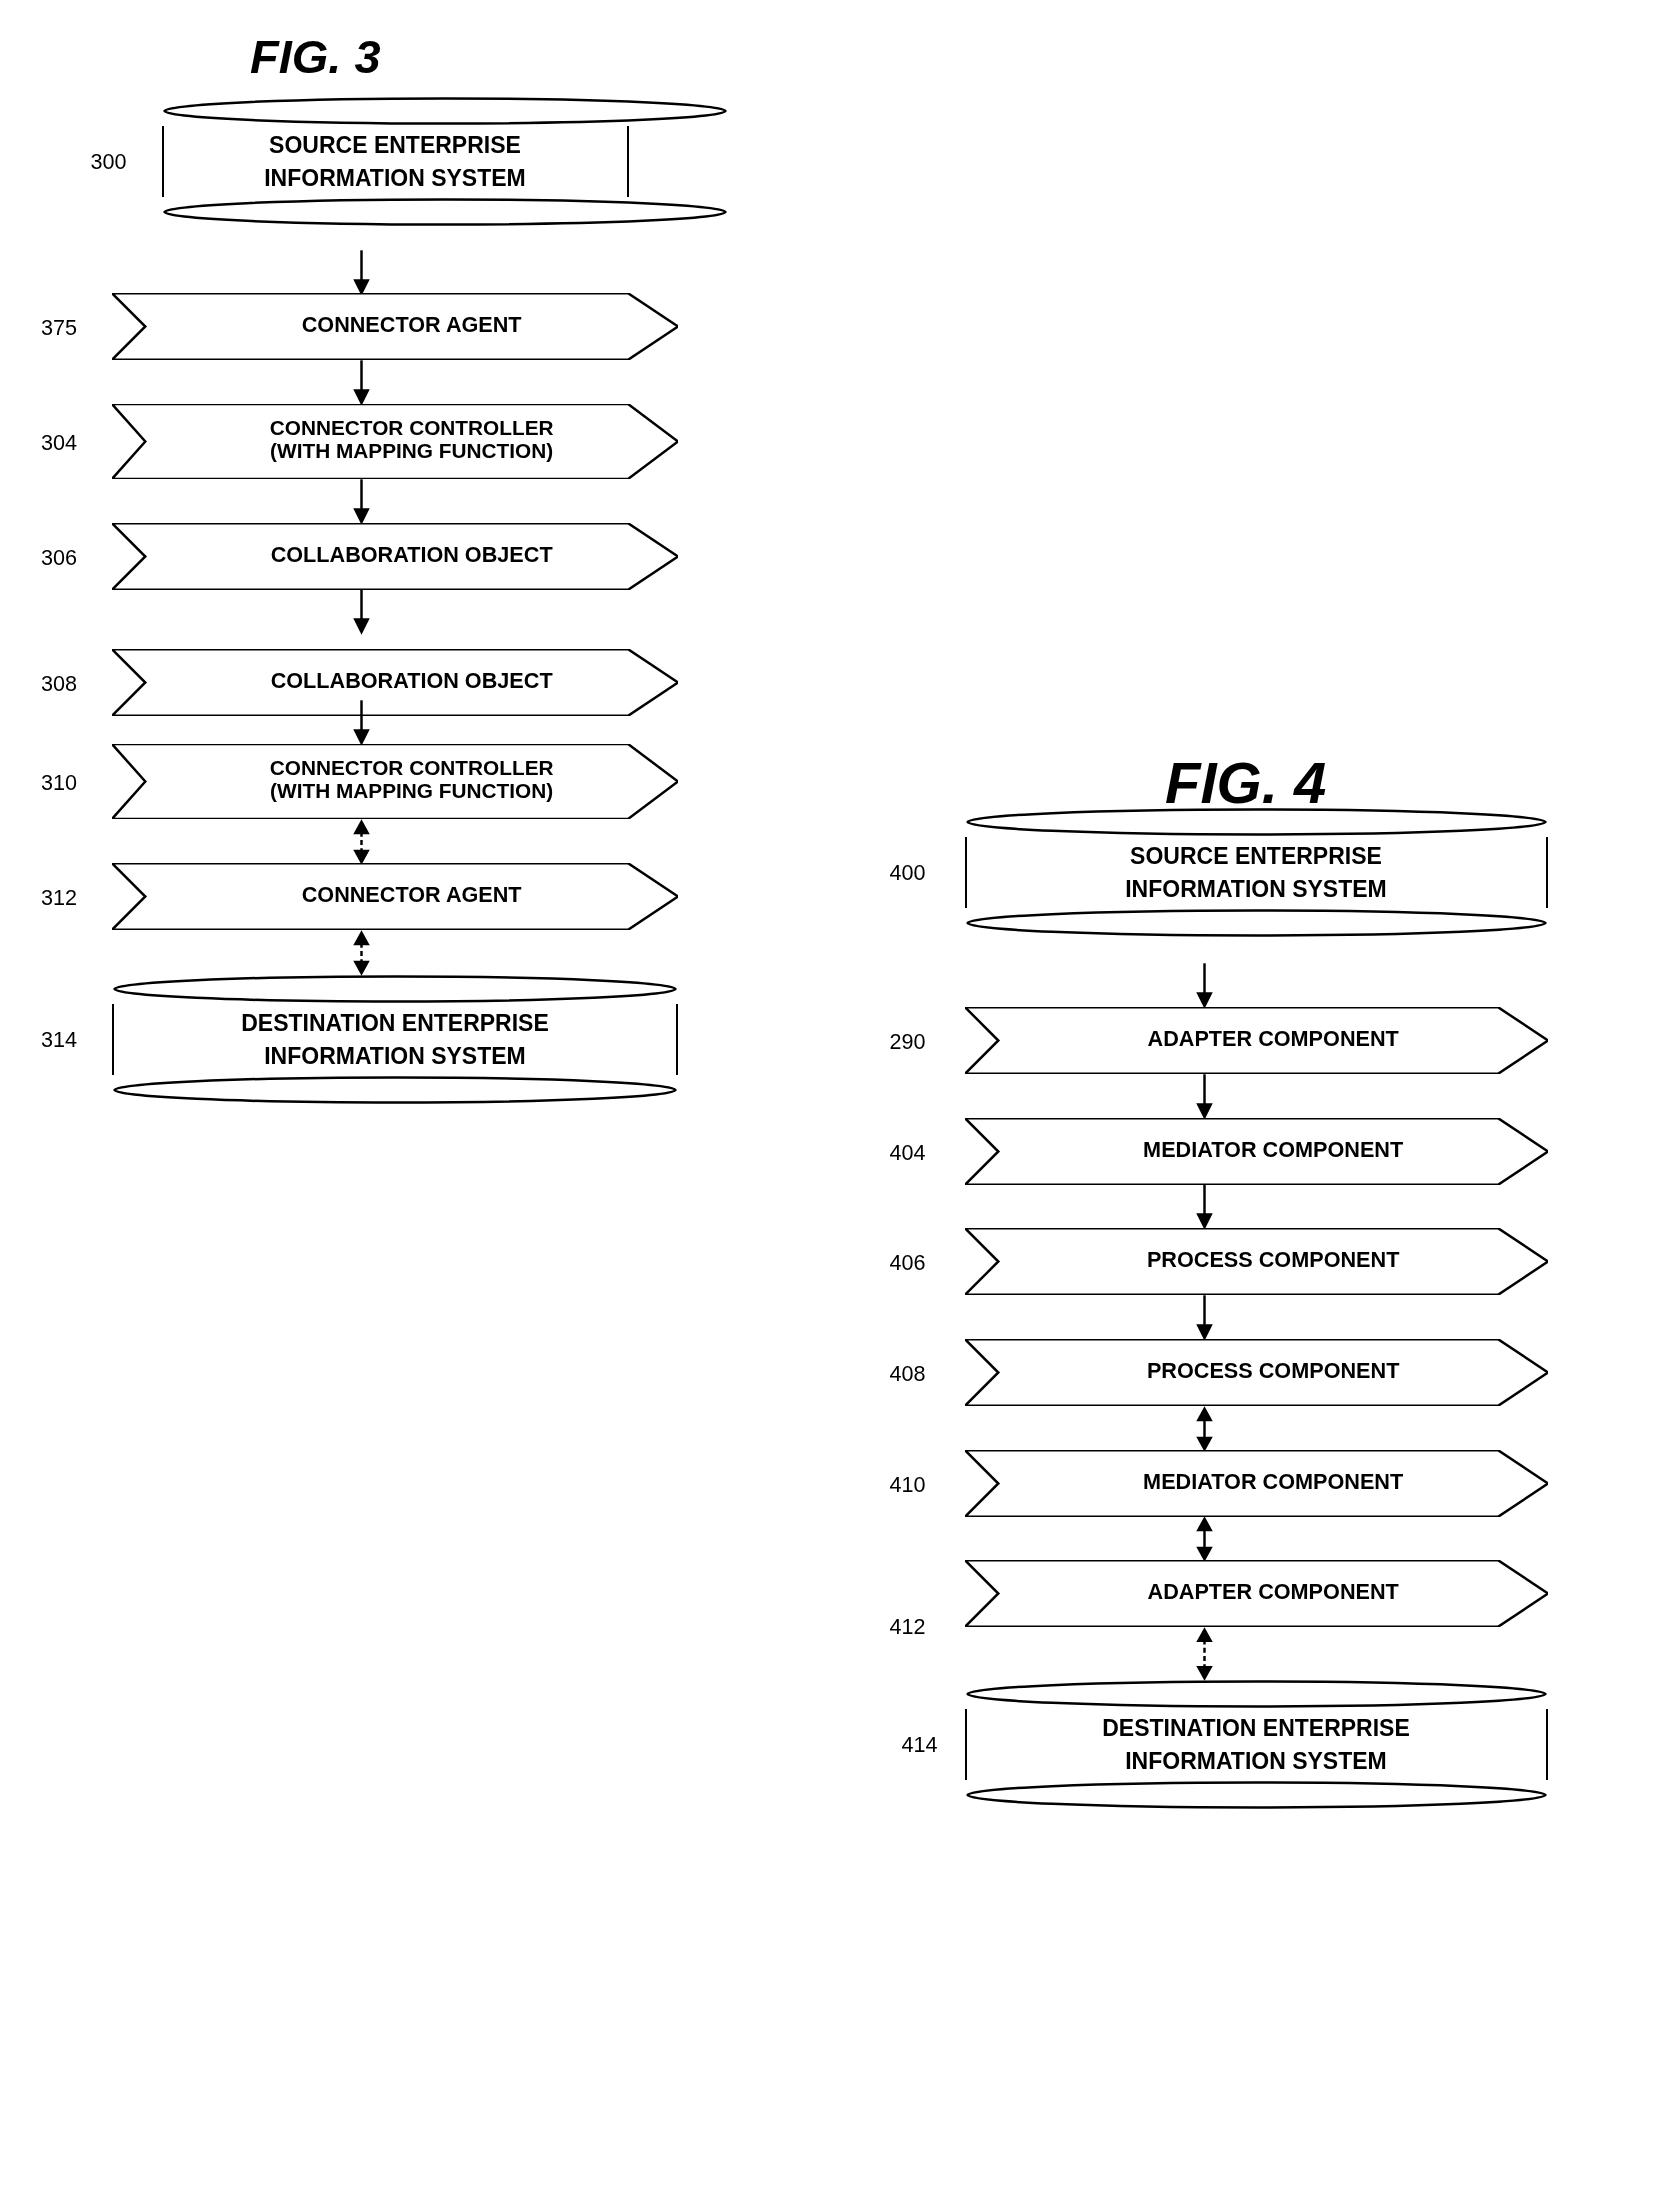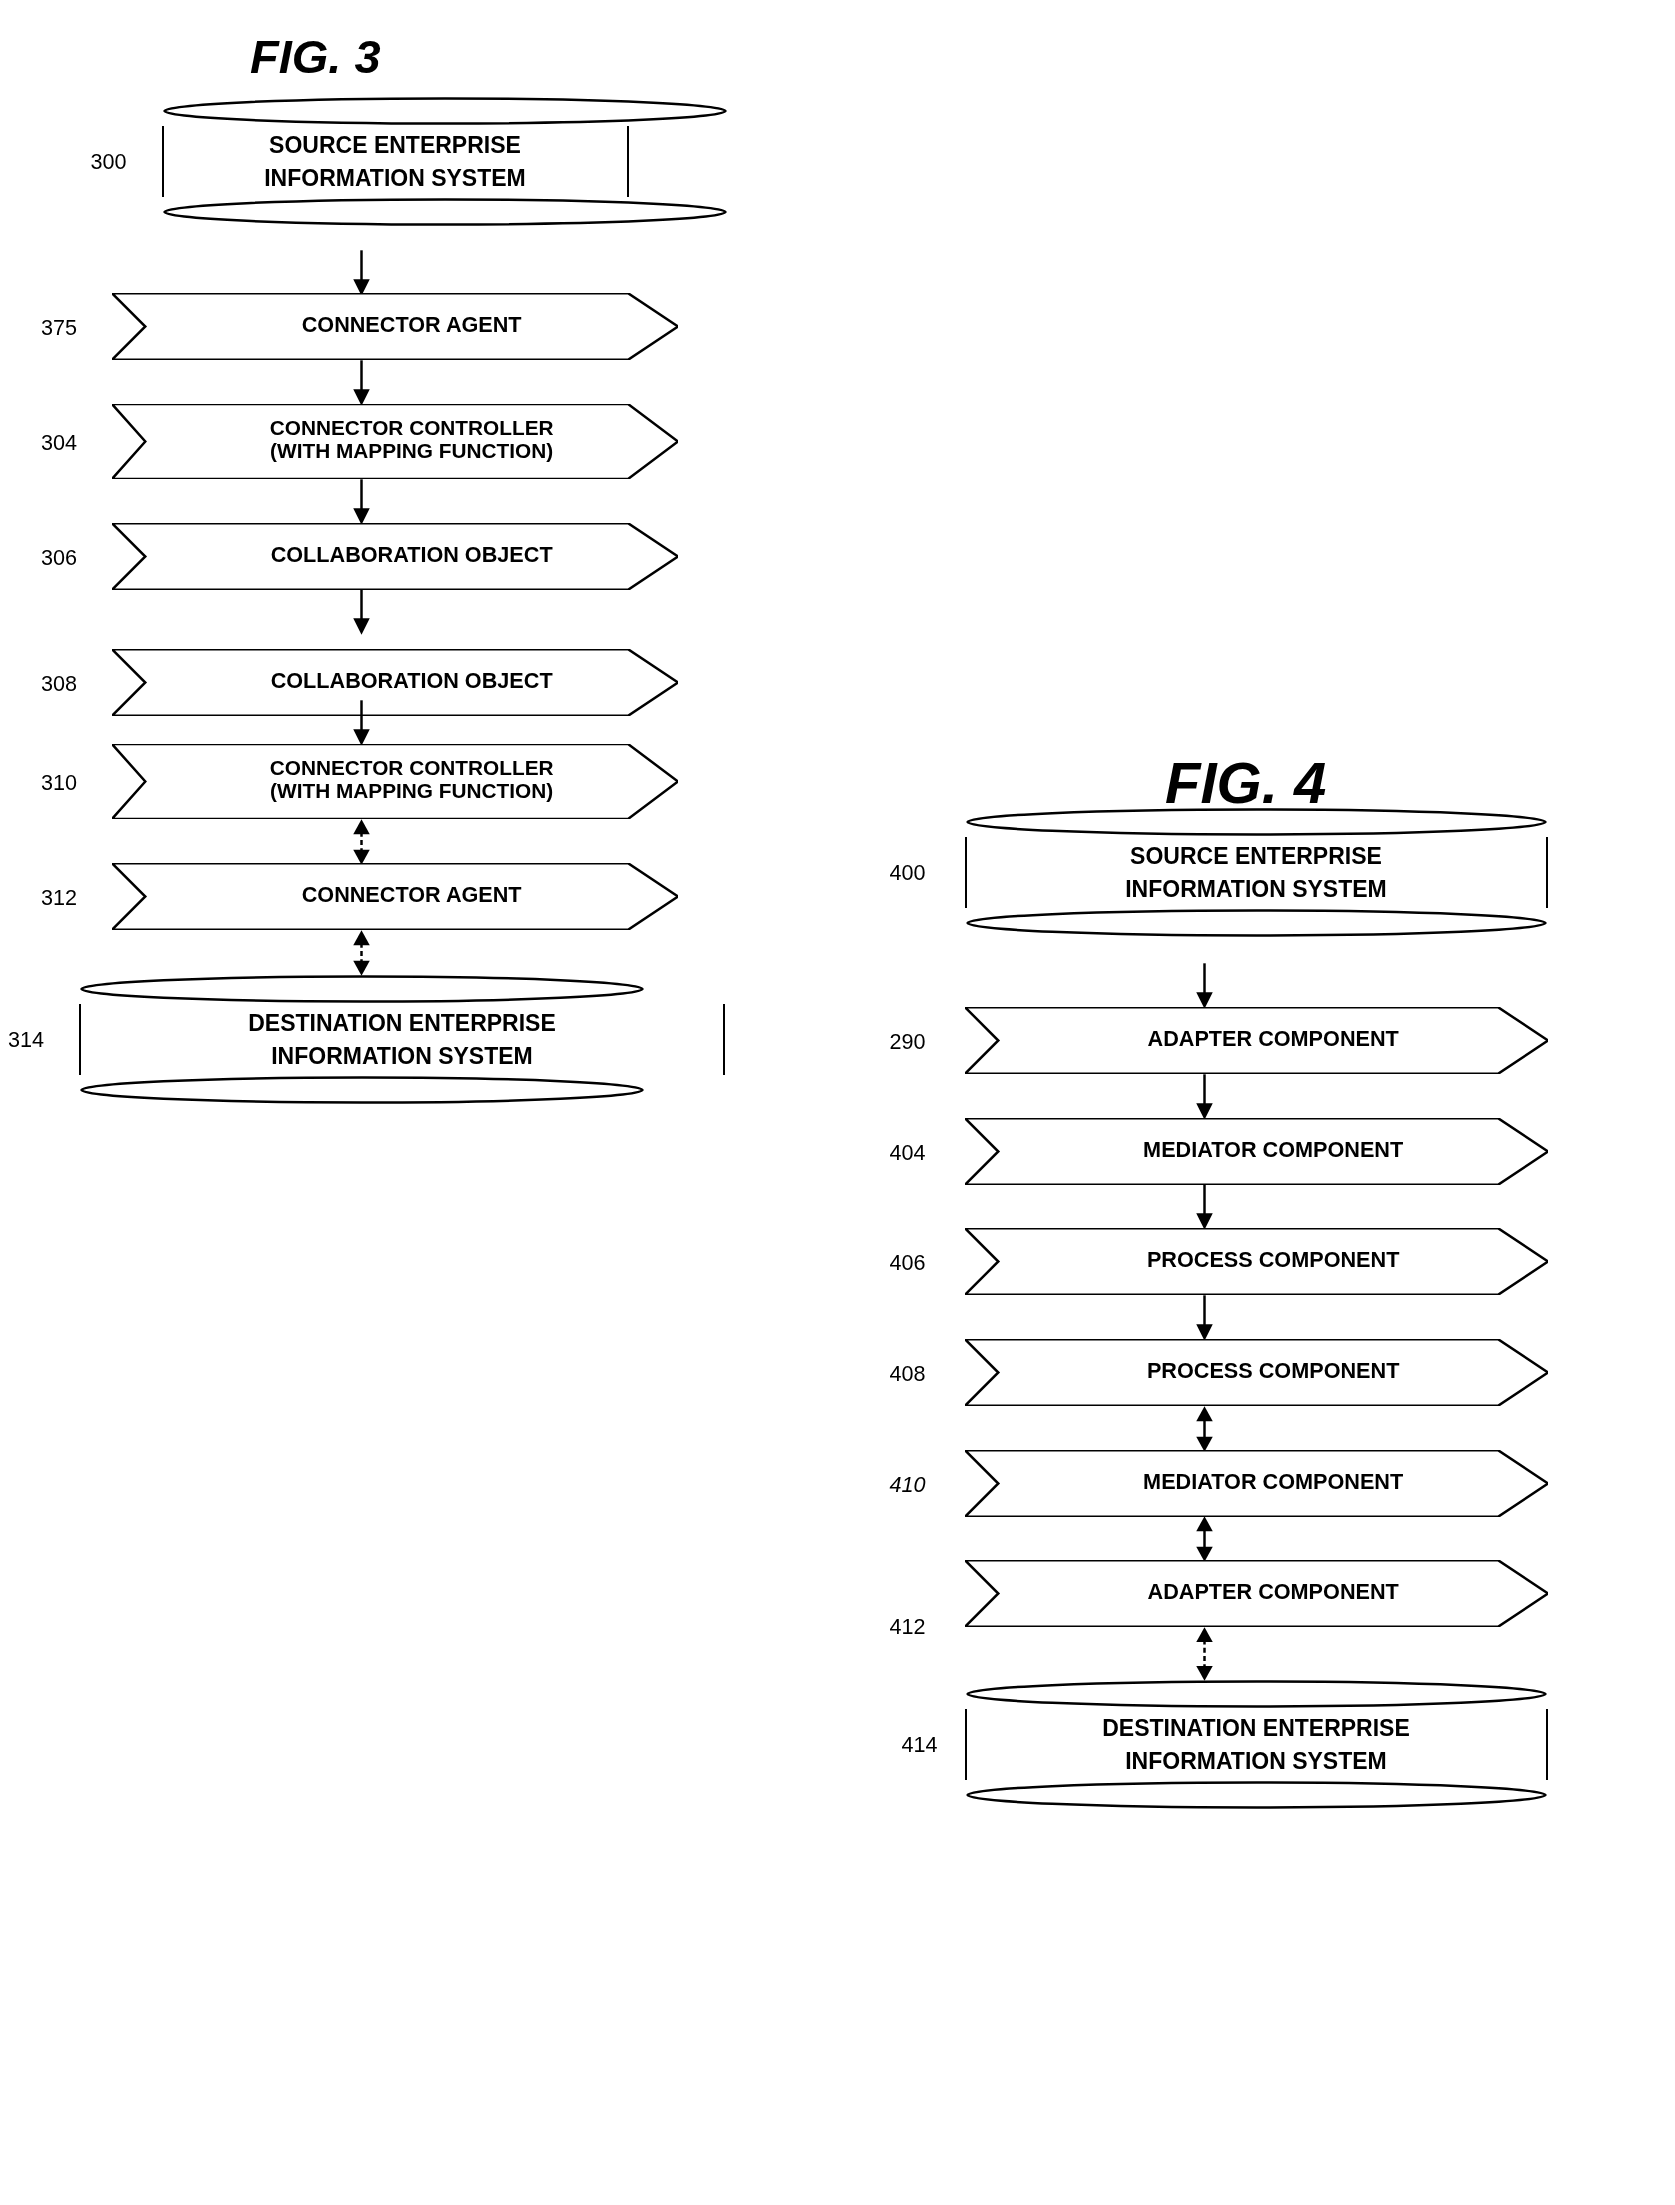--- a/index.html
+++ b/index.html
@@ -128,21 +128,21 @@
   </div>
 </div>
 
 <svg style="position:absolute; top:930px; left:345px;" width="33" height="46" viewBox="0 0 40 55">
   <polygon points="20,0 10,18 30,18" fill="black"></polygon>
   <line x1="20" y1="15" x2="20" y2="42" stroke="black" stroke-width="3" stroke-dasharray="6,4"></line>
   <polygon points="20,55 10,37 30,37" fill="black"></polygon>
 </svg>
 
 <div style="position:absolute; top:974px; left:79px; width:632px;">
-  <div style="position:relative; width:646px; margin:0 auto;">
+  <div style="position:relative; width:566px; margin:0 auto;">
     <span style="position:absolute; left:-71px; top:50%; transform:translateY(-50%); font-size:21.6px;">314</span>
     <svg width="566" height="30" style="display:block;" viewBox="0 0 680 36">
       <ellipse cx="340" cy="18" rx="337" ry="15" fill="white" stroke="black" stroke-width="3"></ellipse>
     </svg>
     <div style="border-left:2.5px solid #000; border-right:2.5px solid #000; min-height:71px; display:flex; align-items:center; justify-content:center; background:#fff;">
       <span style="font-size:23px; font-weight:bold; text-align:center; line-height:1.4;">DESTINATION ENTERPRISE<br>INFORMATION SYSTEM</span>
     </div>
     <svg width="566" height="30" style="display:block;" viewBox="0 0 680 36">
       <ellipse cx="340" cy="18" rx="337" ry="15" fill="white" stroke="black" stroke-width="3"></ellipse>
     </svg>
@@ -225,21 +225,21 @@
 </div>
 
 <svg style="position:absolute; top:1406px; left:1188px;" width="33" height="46" viewBox="0 0 40 55">
   <polygon points="20,0 10,18 30,18" fill="black"></polygon>
   <line x1="20" y1="15" x2="20" y2="40" stroke="black" stroke-width="3"></line>
   <polygon points="20,55 10,37 30,37" fill="black"></polygon>
 </svg>
 
 <div style="position:absolute; top:1450px; left:915px; width:682px;">
   <div style="position:relative; width:583px; margin:0 auto;">
-    <span style="position:absolute; left:-75px; top:50%; transform:translateY(-50%); font-size:21.6px;font-style:italic;">410</span>
+    <span style="position:absolute; left:-75px; top:50%; transform:translateY(-50%); font-size:21.6px;">410</span>
     <svg width="583" height="67" viewBox="0 0 700 80">
       <path d="M 0,0 L 640,0 L 700,40 L 640,80 L 0,80 L 40,40 Z" fill="white" stroke="black" stroke-width="3"></path>
       <text x="370" y="47" font-size="26" font-weight="bold" text-anchor="middle" font-family="Arial">MEDIATOR COMPONENT</text>
     </svg>
   </div>
 </div>
 
 <svg style="position:absolute; top:1516px; left:1188px;" width="33" height="46" viewBox="0 0 40 55">
   <polygon points="20,0 10,18 30,18" fill="black"></polygon>
   <line x1="20" y1="15" x2="20" y2="40" stroke="black" stroke-width="3"></line>

